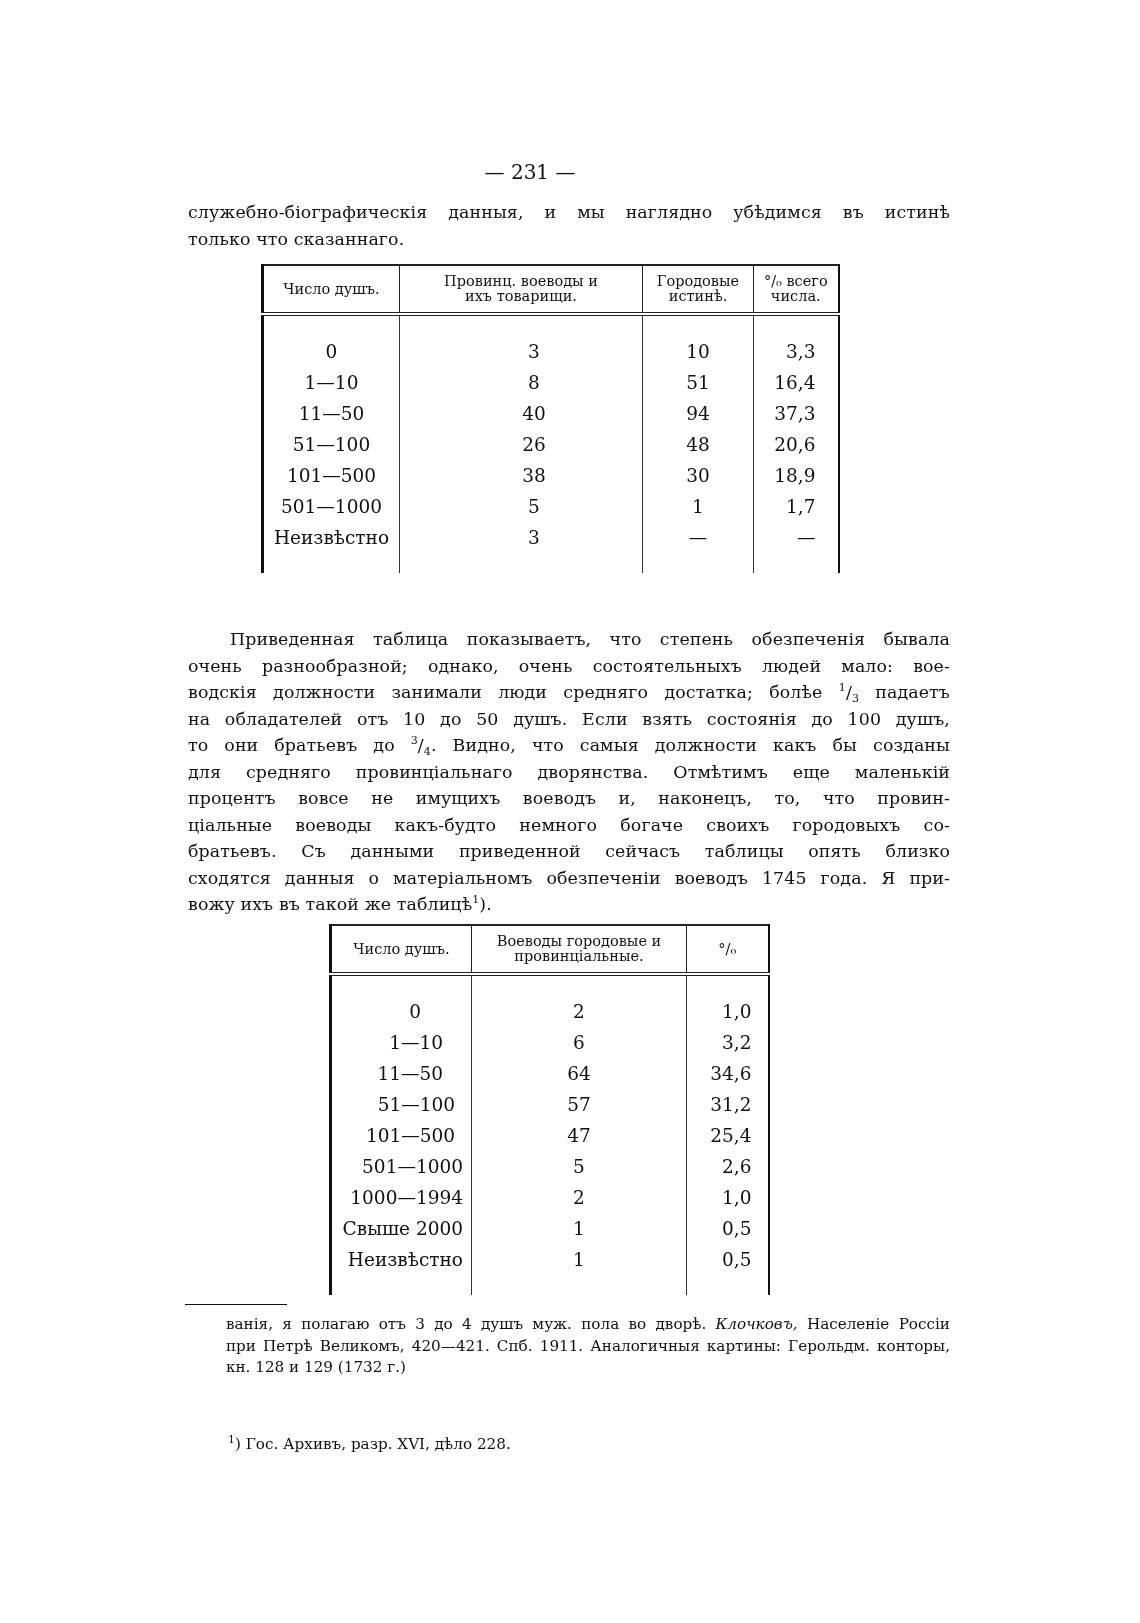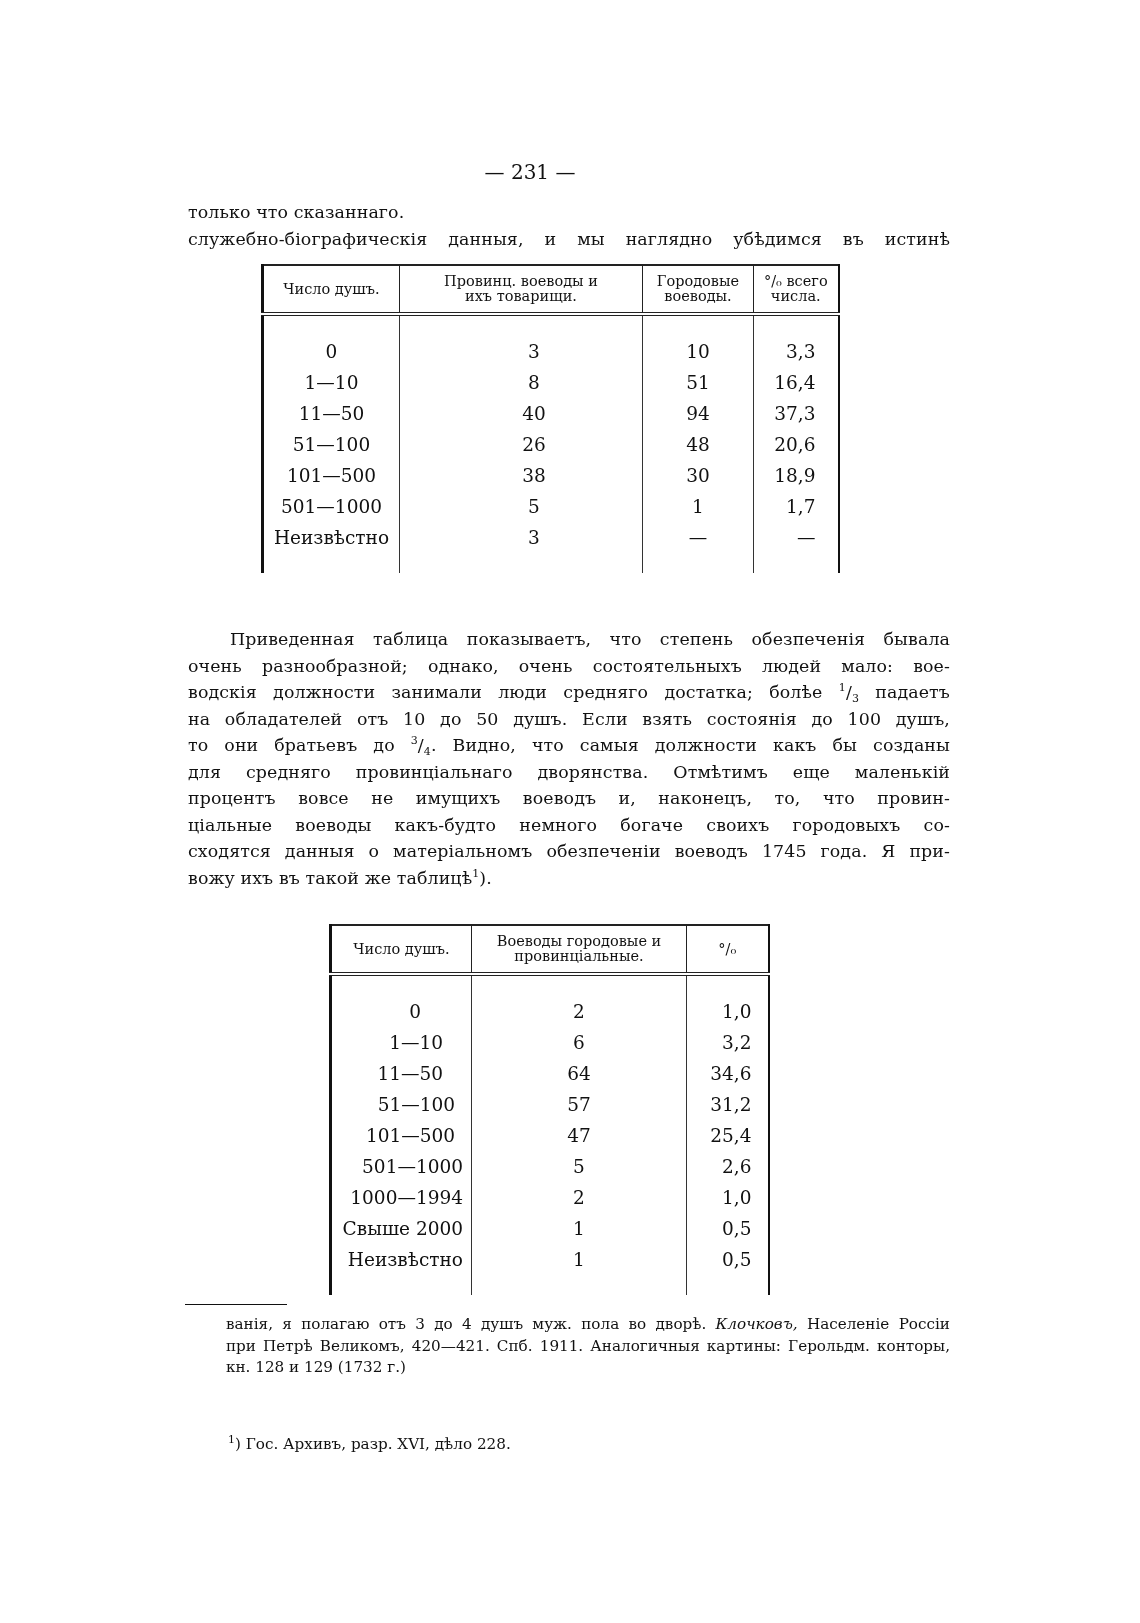--- a/index.html
+++ b/index.html
@@ -40,36 +40,36 @@
   .fn .line.last { text-align-last:left; }
   .fn i { font-style:italic; }
   .fn2 { position:absolute; left:228px; top:1434px; font-size:15.2px; line-height:21.5px; }
 </style>
 </head>
 <body>
 
 <div class="page-num"><span>— 231 —</span></div>
 
 <div class="para" style="top:199px;">
+  <span class="line">служебно-біографическія данныя, и мы наглядно убѣдимся въ истинѣ</span>
   <span class="line last">только что сказаннаго.</span>
-  <span class="line">служебно-біографическія данныя, и мы наглядно убѣдимся въ истинѣ</span>
 </div>
 
 <table class="t" id="t1">
   <colgroup>
       <col class="c1">
       <col class="c2">
       <col class="c3">
       <col class="c4">
     </colgroup>
   <thead>
     <tr>
       <th>Число душъ.</th>
       <th style="padding-left:30px;padding-right:30px;">Провинц. воеводы и ихъ товарищи.</th>
-      <th>Городовые воеводы.</th>
+      <th>Городовые истинѣ.</th>
       <th>°/₀ всего числа.</th>
     </tr>
   </thead>
   <tbody>
     <tr class="spacer">
         <td></td>
         <td></td>
         <td></td>
         <td></td>
       </tr>
@@ -126,20 +126,21 @@
 
 <div class="para" style="top:626px;">
   <span class="line indent">Приведенная таблица показываетъ, что степень обезпеченія бывала</span>
   <span class="line">очень разнообразной; однако, очень состоятельныхъ людей мало: вое-</span>
   <span class="line"><span>водскія должности занимали люди средняго достатка; болѣе</span> <span class="frac"><sup>1</sup>/<sub>3</sub></span> <span>падаетъ</span></span>
   <span class="line">на обладателей отъ 10 до 50 душъ. Если взять состоянія до 100 душъ,</span>
   <span class="line"><span>то они братьевъ до</span> <span class="frac"><sup>3</sup>/<sub>4</sub></span><span>. Видно, что самыя должности какъ бы созданы</span></span>
   <span class="line">для средняго провинціальнаго дворянства. Отмѣтимъ еще маленькій</span>
   <span class="line">процентъ вовсе не имущихъ воеводъ и, наконецъ, то, что провин-</span>
   <span class="line">ціальные воеводы какъ-будто немного богаче своихъ городовыхъ со-</span>
+  <span class="line">братьевъ. Съ данными приведенной сейчасъ таблицы опять близко</span>
   <span class="line">сходятся данныя о матеріальномъ обезпеченіи воеводъ 1745 года. Я при-</span>
   <span class="line last"><span>вожу ихъ въ такой же таблицѣ</span><sup>1</sup><span>).</span></span>
 </div>
 
 <table class="t" id="t2">
   <colgroup>
       <col class="c1">
       <col class="c2">
       <col class="c3">
     </colgroup>

